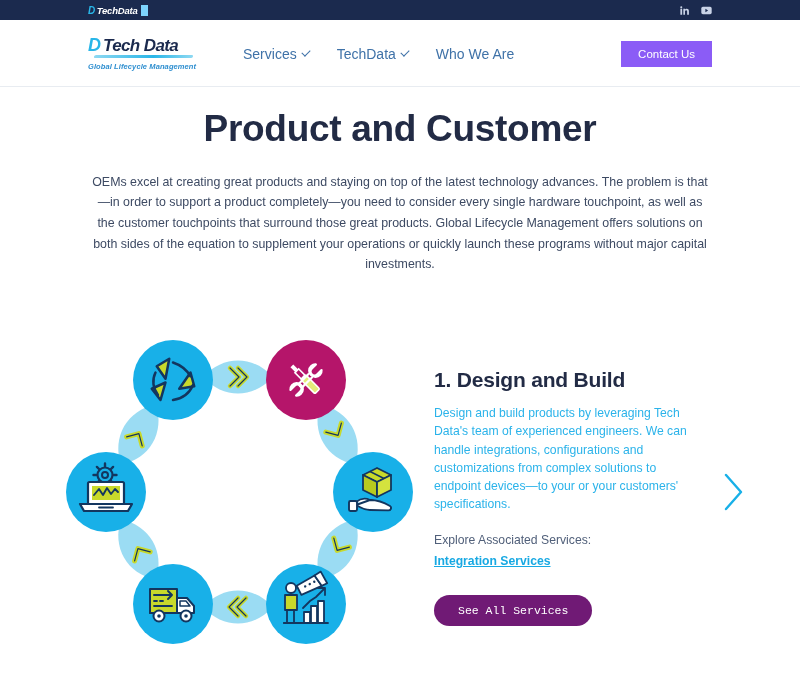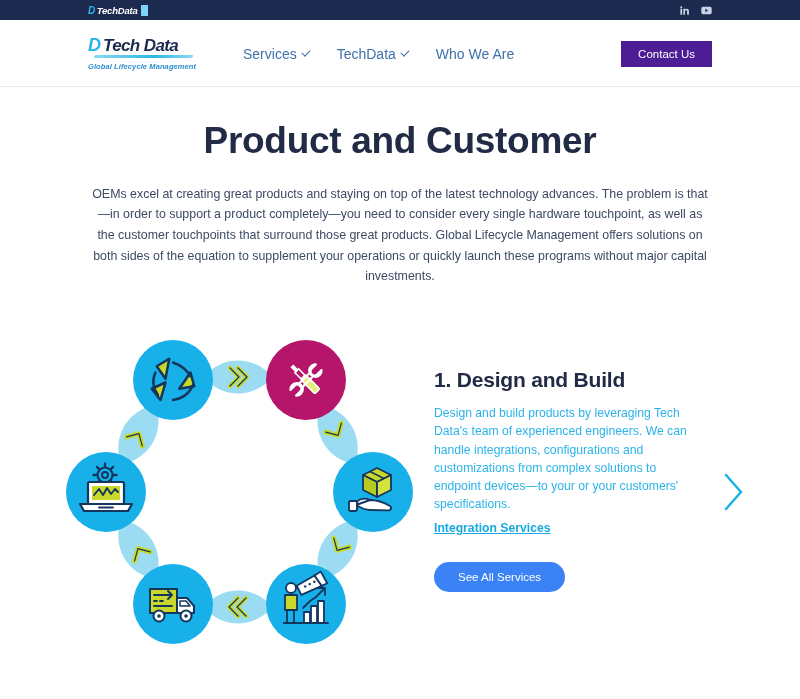--- a/index.html
+++ b/index.html
@@ -90,30 +90,30 @@
     cursor: pointer; white-space: nowrap;
   }
   .chev-down {
     width: 8px; height: 5px;
     border-left: 1.6px solid #3f72a8;
     border-bottom: 1.6px solid #3f72a8;
     transform: rotate(-45deg) translate(1px,-1px);
   }
   .contact-btn {
     margin-left: auto;
-    background: #4c1d95; color: #ffffff;
+    background: #8b5cf6; color: #ffffff;
     font-size: 11.5px;
     padding: 7px 17px;
     border: none; cursor: pointer;
     font-family: "Liberation Sans", sans-serif;
   }
 
   
   .hero {
-    position: absolute; left: 0; top: 88px;
+    position: absolute; left: 0; top: 76px;
     width: 800px;
     text-align: center;
   }
   .hero-title {
     margin-top: 30px;
     color: #222b45;
     font-size: 37px; font-weight: bold;
     line-height: 1.23;
     letter-spacing: -0.3px;
   }
@@ -154,25 +154,25 @@
     color: #51607a; font-size: 12.2px;
   }
   .step-link {
     display: inline-block; margin-top: 7px;
     color: #18a9e3; font-size: 12.2px; font-weight: bold;
     text-decoration: underline; cursor: pointer;
   }
   .see-all-btn {
     margin-top: 26px;
     display: block;
-    background: #3b82f6; color: #ffffff;
+    background: #701a75; color: #ffffff;
     font-size: 11.5px;
     padding: 9px 24px;
     border: none; border-radius: 20px; cursor: pointer;
-    font-family: Liberation Sans, sans-serif;
+    font-family: Liberation Mono, monospace;
   }
 
   
   .carousel-next {
     position: absolute; left: 720px; top: 470px;
     width: 26px; height: 44px;
     cursor: pointer;
   }
   .carousel-next svg { display: block; }
 </style>
@@ -417,20 +417,21 @@
           <path d="M-7,15.5 L7,15.5" stroke="#13365f" stroke-width="1.8" stroke-linecap="round"></path>
         </g>
       </g>
 
     </svg>
   </div>
 
   <div class="step">
     <div class="step-title">1. Design and Build</div>
     <div class="step-body">Design and build products by leveraging Tech Data's team of experienced engineers. We can handle integrations, configurations and customizations from complex solutions to endpoint devices—to your or your customers' specifications.</div>
+    <div class="step-explore">Explore Associated Services:</div>
     <a class="step-link">Integration Services</a>
     <button class="see-all-btn">See All Services</button>
   </div>
 
 </div>
 
 <div class="carousel-next">
   <svg width="26" height="44" viewBox="0 0 26 44">
     <path d="M6,5 L21,22 L6,39" fill="none" stroke="#18b0e8" stroke-width="2.4" stroke-linecap="round" stroke-linejoin="round"></path>
   </svg>

